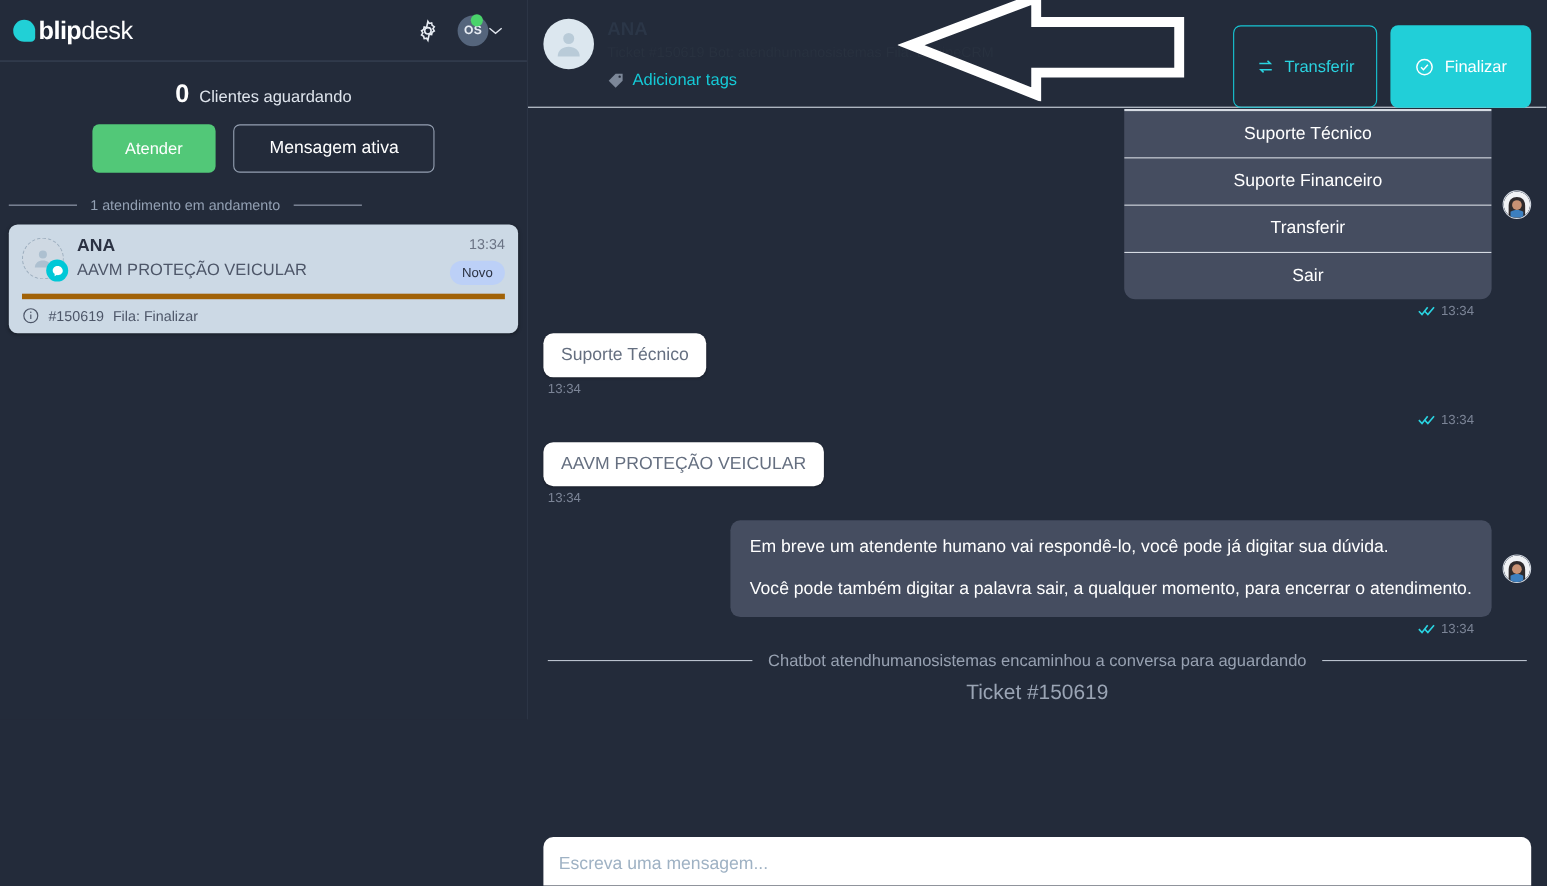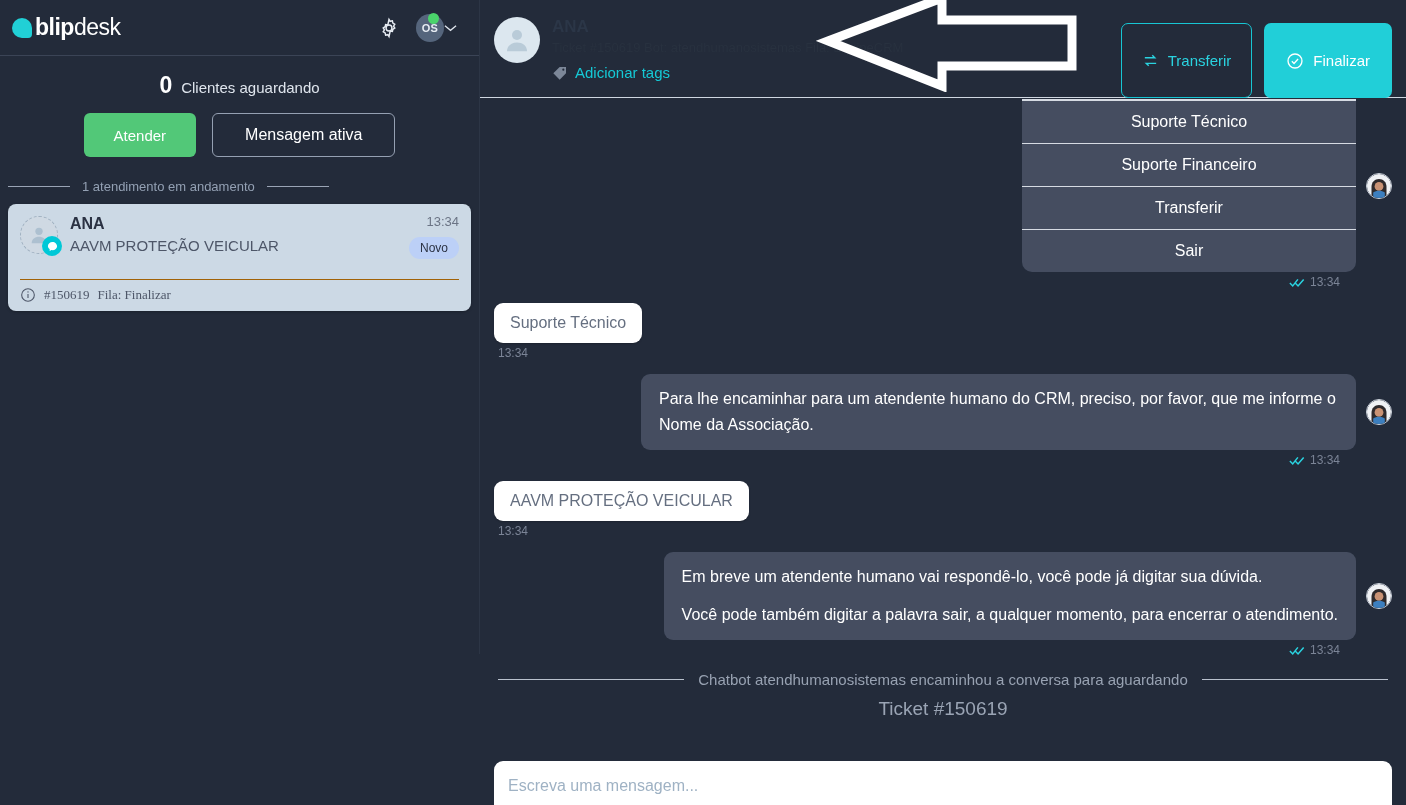--- a/index.html
+++ b/index.html
@@ -95,22 +95,22 @@
   .tc-text { flex: 1; min-width: 0; }
   .tc-name { color: #2b3243; font-size: 16px; font-weight: bold; line-height: 20px; }
   .tc-sub { color: #4d5668; font-size: 15px; line-height: 22px; margin-top: 1px; }
   .tc-right { text-align: right; display: flex; flex-direction: column; align-items: flex-end; gap: 8px; }
   .tc-time { color: #6b7485; font-size: 13px; }
   .tc-badge {
     background: #bcd0f7; color: #2b3243; font-size: 12px;
     border-radius: 11px; padding: 4px 11px;
   }
   .tc-foot {
-    margin-top: 20px; border-top: 1px solid #a16207; padding-top: 7px;
-    display: flex; align-items: center; gap: 8px; font-family: Liberation Serif, serif;
+    margin-top: 8px; border-top: 5px solid #a16207; padding-top: 7px;
+    display: flex; align-items: center; gap: 8px;
   }
   .tc-foot-txt { color: #4d5668; font-size: 13px; }
   .info-ico { width: 16px; height: 16px; flex: 0 0 16px; }
 
   
   .chat { width: 926px; height: 805px; position: relative; background: #232b3a; }
   .chat-head {
     height: 98px; padding: 12px 14px 0 14px;
     display: flex; align-items: flex-start;
     border-bottom: 1px solid #cfd6e0; position: relative;
@@ -339,68 +339,55 @@
             <path d="M7 6l3.2 3.4L16.5 2"></path>
           </svg>
         <span>13:34</span>
       </div>
 
       <div class="row left">
         <div class="bub-in">Suporte Técnico</div>
       </div>
       <div class="ts-left">13:34</div>
 
+      <div class="ts-right">
+        <svg width="16" height="11" viewBox="0 0 18 11" fill="none" stroke="#2ad3e0" stroke-width="1.7">
+            <path d="M1 6l3.2 3.4L10 2"></path>
+            <path d="M7 6l3.2 3.4L16.5 2"></path>
+          </svg>
+        <span>13:34</span>
+      </div>
+
+      <div class="row left">
+        <div class="bub-in">AAVM PROTEÇÃO VEICULAR</div>
+      </div>
+      <div class="ts-left">13:34</div>
+
       <div class="row right">
         <div class="bub-out">
-          <p>Para lhe encaminhar para um atendente humano do CRM, preciso, por favor, que me informe o Nome da Associação.</p>
+          <p>Em breve um atendente humano vai respondê-lo, você pode já digitar sua dúvida.</p>
+          <p>Você pode também digitar a palavra sair, a qualquer momento, para encerrar o atendimento.</p>
         </div>
         <div class="msg-av">
           <svg viewBox="0 0 24 24" width="24" height="24">
             <circle cx="12" cy="12" r="12" fill="#f0f2f5"></circle>
             <path d="M4.5 13c0-5 3.2-8 7.5-8s7.5 3 7.5 8v11h-15z" fill="#2e2a2c"></path>
             <circle cx="12" cy="12.4" r="4.4" fill="#c99274"></circle>
             <path d="M6.2 18.5c1.6-1.1 3.6-1.7 5.8-1.7s4.2.6 5.8 1.7V24H6.2z" fill="#3c7fbf"></path>
           </svg>
         </div>
       </div>
       <div class="ts-right">
         <svg width="16" height="11" viewBox="0 0 18 11" fill="none" stroke="#2ad3e0" stroke-width="1.7">
             <path d="M1 6l3.2 3.4L10 2"></path>
             <path d="M7 6l3.2 3.4L16.5 2"></path>
           </svg>
         <span>13:34</span>
       </div>
 
-      <div class="row left">
-        <div class="bub-in">AAVM PROTEÇÃO VEICULAR</div>
-      </div>
-      <div class="ts-left">13:34</div>
-
-      <div class="row right">
-        <div class="bub-out">
-          <p>Em breve um atendente humano vai respondê-lo, você pode já digitar sua dúvida.</p>
-          <p>Você pode também digitar a palavra sair, a qualquer momento, para encerrar o atendimento.</p>
-        </div>
-        <div class="msg-av">
-          <svg viewBox="0 0 24 24" width="24" height="24">
-            <circle cx="12" cy="12" r="12" fill="#f0f2f5"></circle>
-            <path d="M4.5 13c0-5 3.2-8 7.5-8s7.5 3 7.5 8v11h-15z" fill="#2e2a2c"></path>
-            <circle cx="12" cy="12.4" r="4.4" fill="#c99274"></circle>
-            <path d="M6.2 18.5c1.6-1.1 3.6-1.7 5.8-1.7s4.2.6 5.8 1.7V24H6.2z" fill="#3c7fbf"></path>
-          </svg>
-        </div>
-      </div>
-      <div class="ts-right">
-        <svg width="16" height="11" viewBox="0 0 18 11" fill="none" stroke="#2ad3e0" stroke-width="1.7">
-            <path d="M1 6l3.2 3.4L10 2"></path>
-            <path d="M7 6l3.2 3.4L16.5 2"></path>
-          </svg>
-        <span>13:34</span>
-      </div>
-
       <div class="sys-divider">
         <span class="ln"></span>
         <span class="txt">Chatbot atendhumanosistemas encaminhou a conversa para aguardando</span>
         <span class="ln"></span>
       </div>
       <div class="ticket-no">Ticket #150619</div>
     </div>
 
     <div class="composer">
       <div class="composer-inner">

